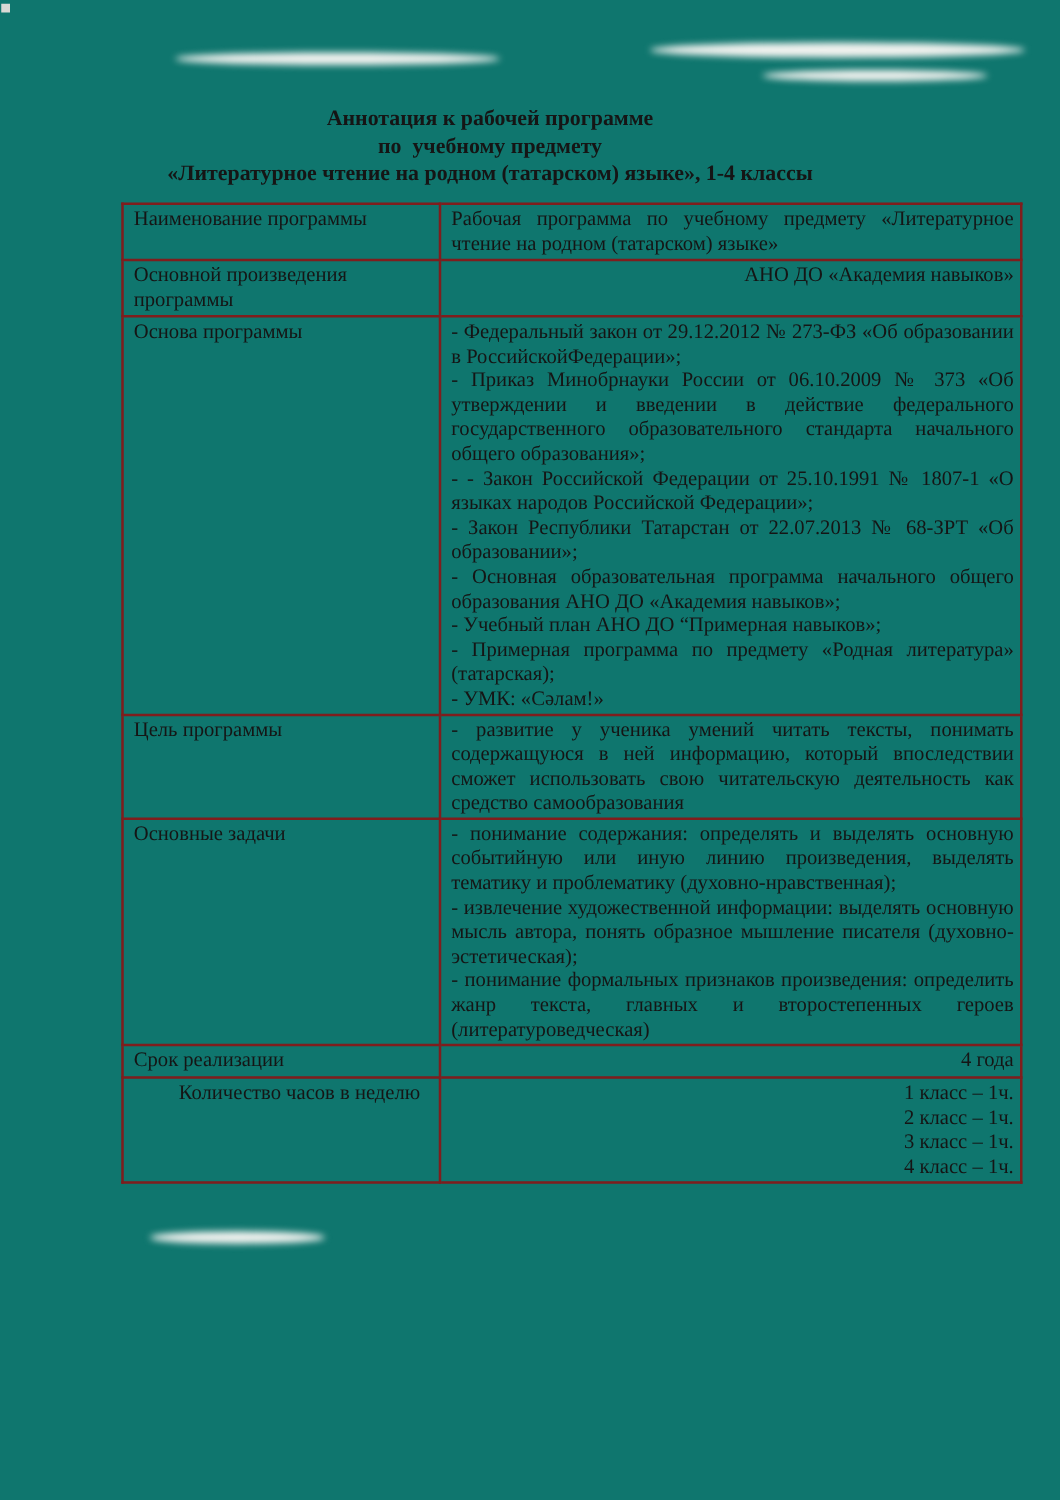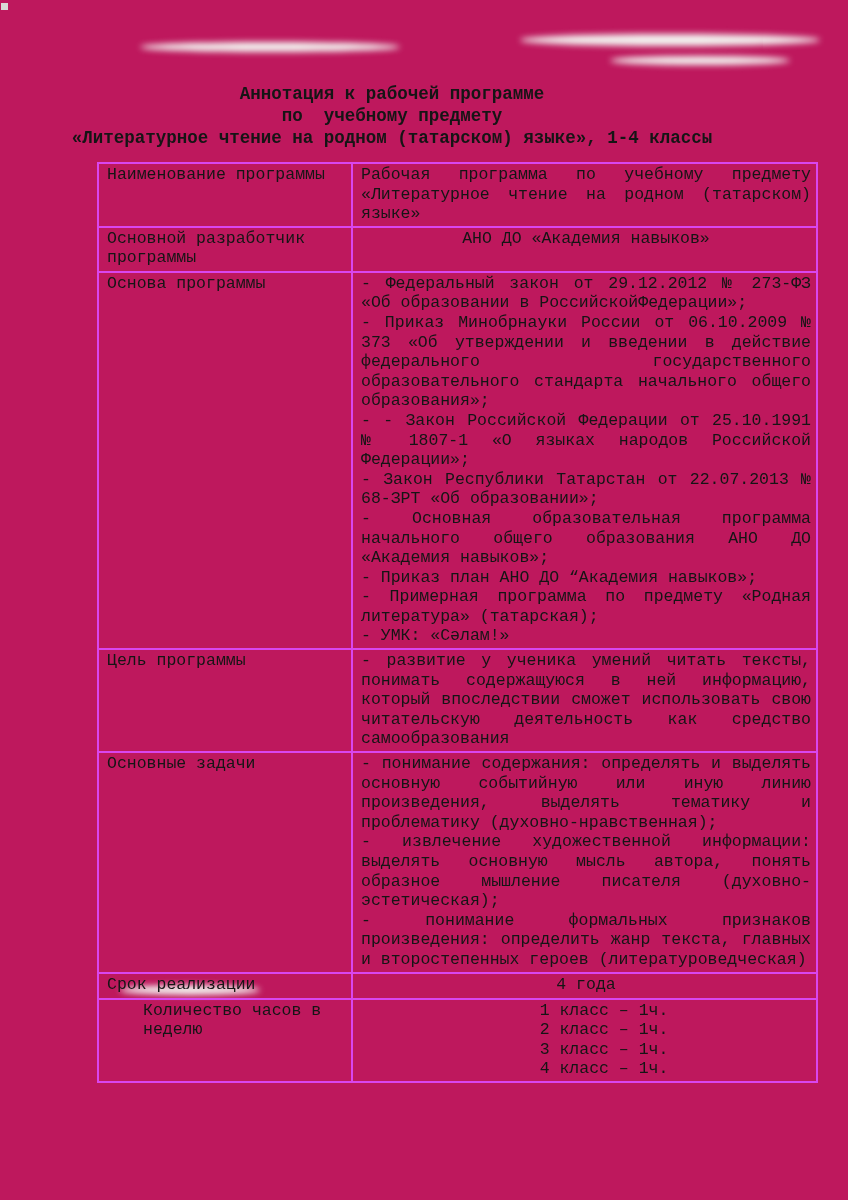--- a/index.html
+++ b/index.html
@@ -4,23 +4,23 @@
 <style>
   html, body {
     margin: 0;
     padding: 0;
     background: #ffffff;
   }
   .page {
     position: relative;
     width: 848px;
     height: 1200px;
-    background: #be185d;
+    background: #0f766e;
     overflow: hidden;
-    font-family: Liberation Mono, monospace;
+    font-family: Liberation Serif, serif;
     color: #151515;
   }
   
   .speck {
     position: absolute;
     left: 1px; top: 3px;
     width: 7px; height: 7px;
     background: #d9d9d5;
   }
   .smudge {
@@ -48,36 +48,36 @@
 
   table.doc {
     position: absolute;
     left: 97px;
     top: 162px;
     width: 721px;
     border-collapse: collapse;
     table-layout: fixed;
   }
   table.doc td {
-    border: 2px solid #d946ef;
+    border: 2px solid #7f1d1d;
     vertical-align: top;
     font-size: 16.5px;
     line-height: 19.6px;
     padding: 1px 5px 2px 8px;
   }
   td.c1 {
     width: 239px;
     padding-left: 12px;
     padding-top: 2px;
   }
   td.c2 div {
     text-align: justify;
   }
   td.c2 div.nojust {
-    text-align: center;
+    text-align: right;
   }
   tr.h2  td { height: 40px; }
   tr.h1  td { height: 21px; }
   tr.h4  td { height: 76px; padding-left: 44px; }
 </style>
 </head>
 <body>
 
 <div class="page">
 
@@ -99,40 +99,40 @@
       <td class="c1">
         <div>Наименование программы</div>
       </td>
       <td class="c2">
         <div>Рабочая программа по учебному предмету «Литературное чтение на родном (татарском) языке»</div>
       </td>
     </tr>
 
     <tr class="h2">
       <td class="c1">
-        <div>Основной разработчик программы</div>
+        <div>Основной произведения программы</div>
       </td>
       <td class="c2">
         <div class="nojust">АНО ДО «Академия навыков»</div>
       </td>
     </tr>
 
 
 
     <tr>
       <td class="c1">
         <div>Основа программы</div>
       </td>
       <td class="c2">
         <div>- Федеральный закон от 29.12.2012 № 273-ФЗ «Об образовании в РоссийскойФедерации»;</div>
         <div>- Приказ Минобрнауки России от 06.10.2009 № 373 «Об утверждении и введении в действие федерального государственного образовательного стандарта начального общего образования»;</div>
         <div>- - Закон Российской Федерации от 25.10.1991 № 1807-1 «О языках народов Российской Федерации»;</div>
         <div>- Закон Республики Татарстан от 22.07.2013 № 68-ЗРТ «Об образовании»;</div>
         <div>- Основная образовательная программа начального общего образования АНО ДО «Академия навыков»;</div>
-        <div>- Приказ план АНО ДО “Академия навыков»;</div>
+        <div>- Учебный план АНО ДО “Примерная навыков»;</div>
         <div>- Примерная программа по предмету «Родная литература» (татарская);</div>
         <div>- УМК: «Сәлам!»</div>
       </td>
     </tr>
 
     <tr>
       <td class="c1">
         <div>Цель программы</div>
       </td>
       <td class="c2">

